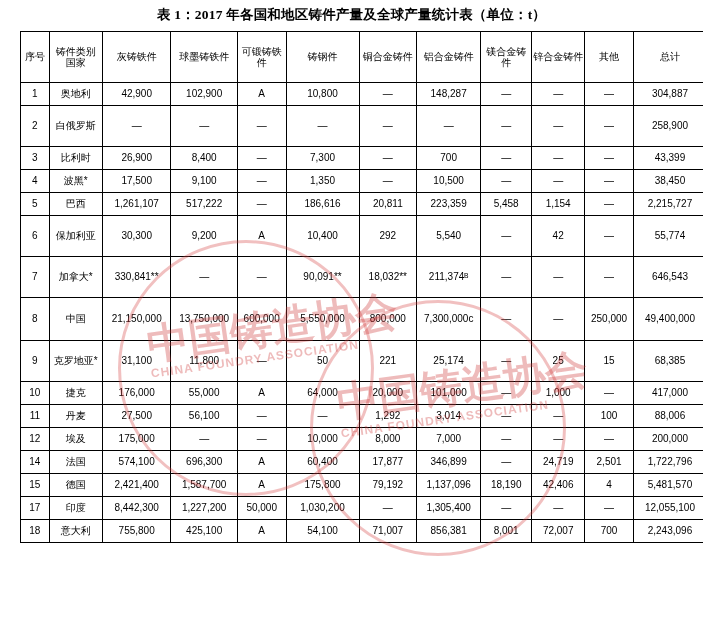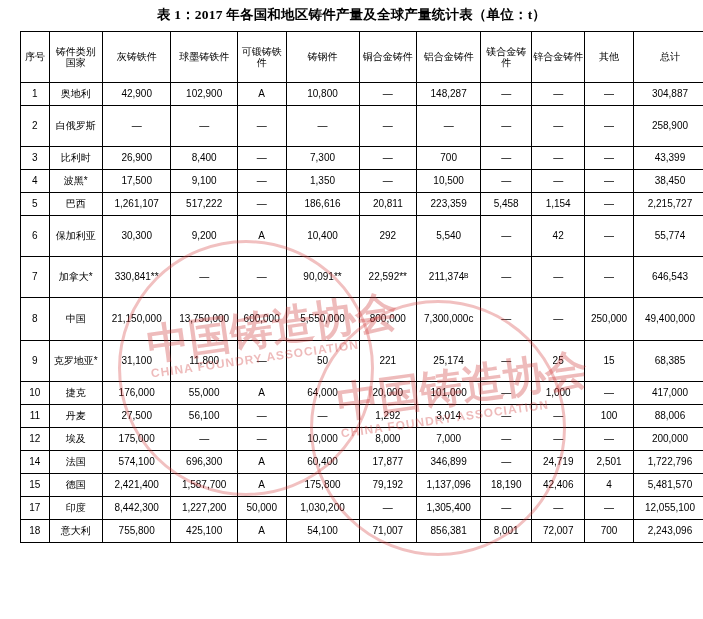--- a/index.html
+++ b/index.html
@@ -214,21 +214,21 @@
           <td class="num">—</td>
           <td class="num">55,774</td>
         </tr>
         <tr class="tall">
           <td class="num">7</td>
           <td class="name">加拿大*</td>
           <td class="num">330,841**</td>
           <td class="num">—</td>
           <td class="num">—</td>
           <td class="num">90,091**</td>
-          <td class="num">22,592**</td>
+          <td class="num">18,032**</td>
           <td class="num">211,374ᴮ</td>
           <td class="num">—</td>
           <td class="num">—</td>
           <td class="num">—</td>
           <td class="num">646,543</td>
         </tr>
         <tr class="xtall">
           <td class="num">8</td>
           <td class="name">中国</td>
           <td class="num">21,150,000</td>

